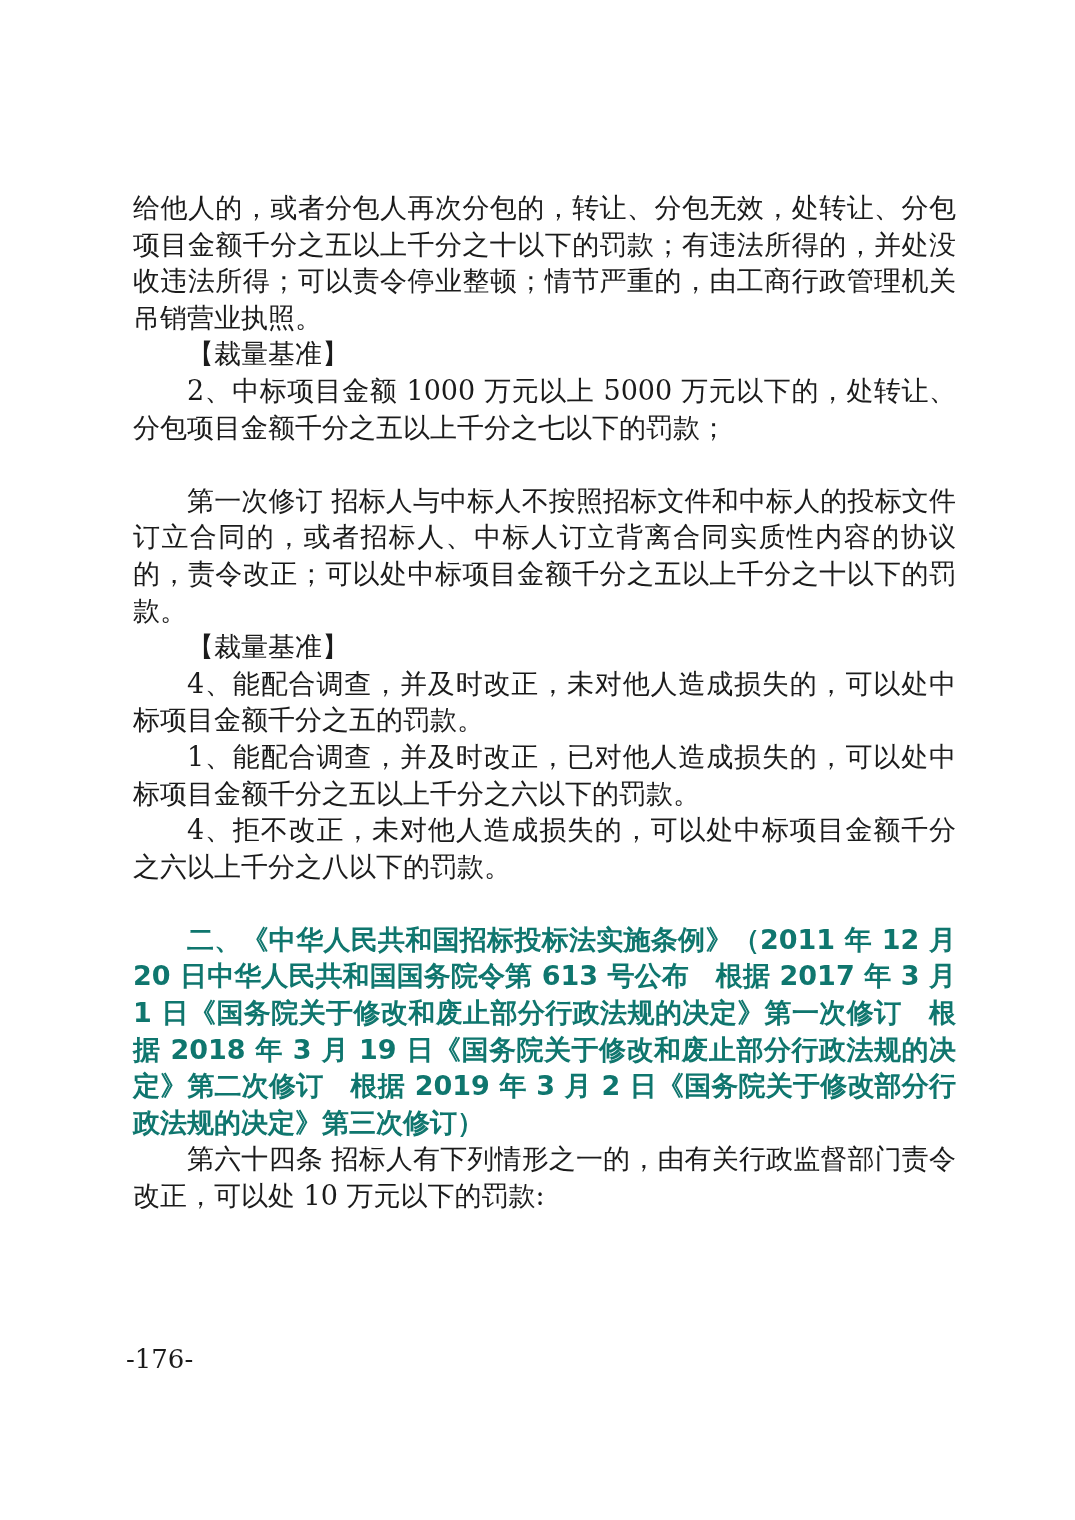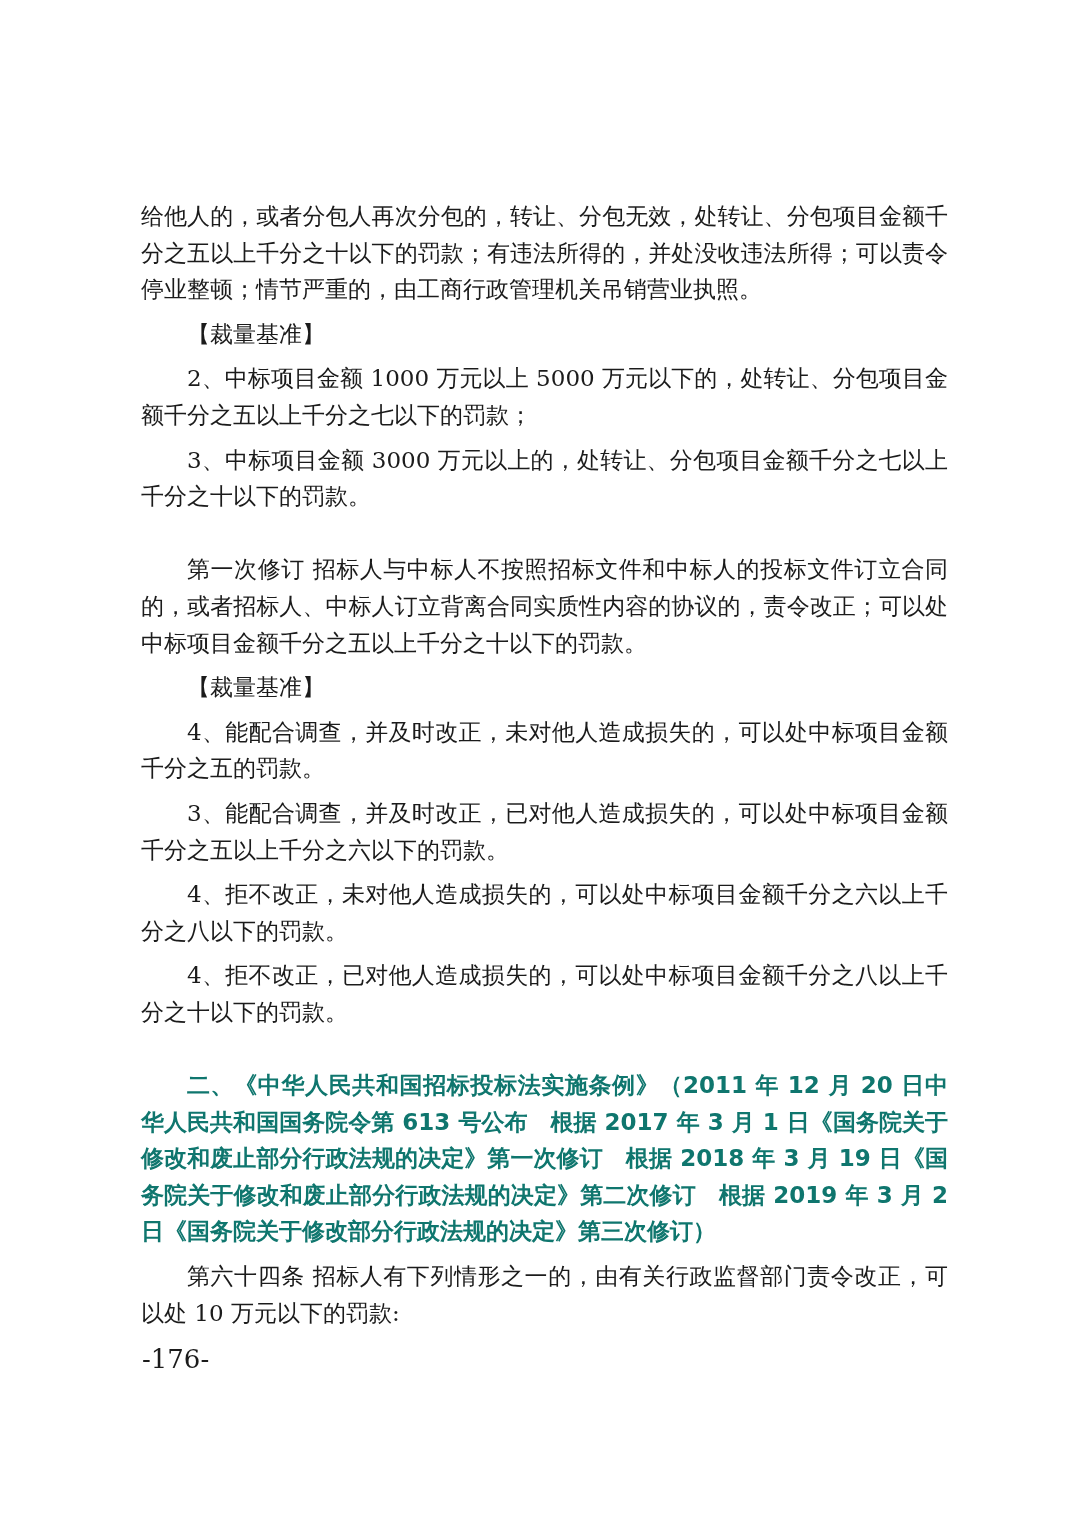--- a/index.html
+++ b/index.html
@@ -15,63 +15,61 @@
     overflow: hidden;
     font-family: "DejaVu Serif", "Liberation Serif", serif;
   }
   .content {
     position: absolute;
     left: 133px;
     top: 190px;
     width: 823px;
   }
   .content p {
-    margin: 8px;
+    margin: 0;
     padding: 0;
-    font-size: 23px;
+    font-size: 27px;
     line-height: 36.6px;
     color: #1b1b1b;
     text-align: justify;
     text-justify: inter-ideograph;
     letter-spacing: 0;
     word-break: break-all;
   }
   .content p.indent {
     text-indent: 2em;
   }
   .content p.section-gap {
     margin-top: 36.6px;
   }
   .content p.bold {
     font-family: "DejaVu Sans", "Liberation Sans", sans-serif;
     font-weight: 700;
     color: #0f766e;
   }
   .page-number {
     position: absolute;
-    left: 142px;
+    left: 126px;
     top: 1344px;
     font-size: 26px;
     line-height: 30px;
     color: #1b1b1b;
     font-family: "DejaVu Serif", "Liberation Serif", serif;
   }
 </style>
 </head>
 <body>
 
 <div class="page">
   <div class="content">
     <p class="body-text">给他人的，或者分包人再次分包的，转让、分包无效，处转让、分包项目金额千分之五以上千分之十以下的罚款；有违法所得的，并处没收违法所得；可以责令停业整顿；情节严重的，由工商行政管理机关吊销营业执照。</p>
     <p class="indent">【裁量基准】</p>
     <p class="indent">2、中标项目金额 1000 万元以上 5000 万元以下的，处转让、分包项目金额千分之五以上千分之七以下的罚款；</p>
-    <p class="indent">3、中标项目金额 3000 万元以上的，处转让、分包项目金额千分之七以上千分之十以下的罚款。</p>
     <p class="indent section-gap">第一次修订 招标人与中标人不按照招标文件和中标人的投标文件订立合同的，或者招标人、中标人订立背离合同实质性内容的协议的，责令改正；可以处中标项目金额千分之五以上千分之十以下的罚款。</p>
     <p class="indent">【裁量基准】</p>
     <p class="indent">4、能配合调查，并及时改正，未对他人造成损失的，可以处中标项目金额千分之五的罚款。</p>
-    <p class="indent">3、能配合调查，并及时改正，已对他人造成损失的，可以处中标项目金额千分之五以上千分之六以下的罚款。</p>
+    <p class="indent">1、能配合调查，并及时改正，已对他人造成损失的，可以处中标项目金额千分之五以上千分之六以下的罚款。</p>
     <p class="indent">4、拒不改正，未对他人造成损失的，可以处中标项目金额千分之六以上千分之八以下的罚款。</p>
-    <p class="indent">4、拒不改正，已对他人造成损失的，可以处中标项目金额千分之八以上千分之十以下的罚款。</p>
     <p class="indent section-gap bold">二、《中华人民共和国招标投标法实施条例》（2011 年 12 月 20 日中华人民共和国国务院令第 613 号公布　根据 2017 年 3 月 1 日《国务院关于修改和废止部分行政法规的决定》第一次修订　根据 2018 年 3 月 19 日《国务院关于修改和废止部分行政法规的决定》第二次修订　根据 2019 年 3 月 2 日《国务院关于修改部分行政法规的决定》第三次修订）</p>
     <p class="indent">第六十四条 招标人有下列情形之一的，由有关行政监督部门责令改正，可以处 10 万元以下的罚款:</p>
   </div>
   <div class="page-number">-176-</div>
 </div>
 
 </body></html>

